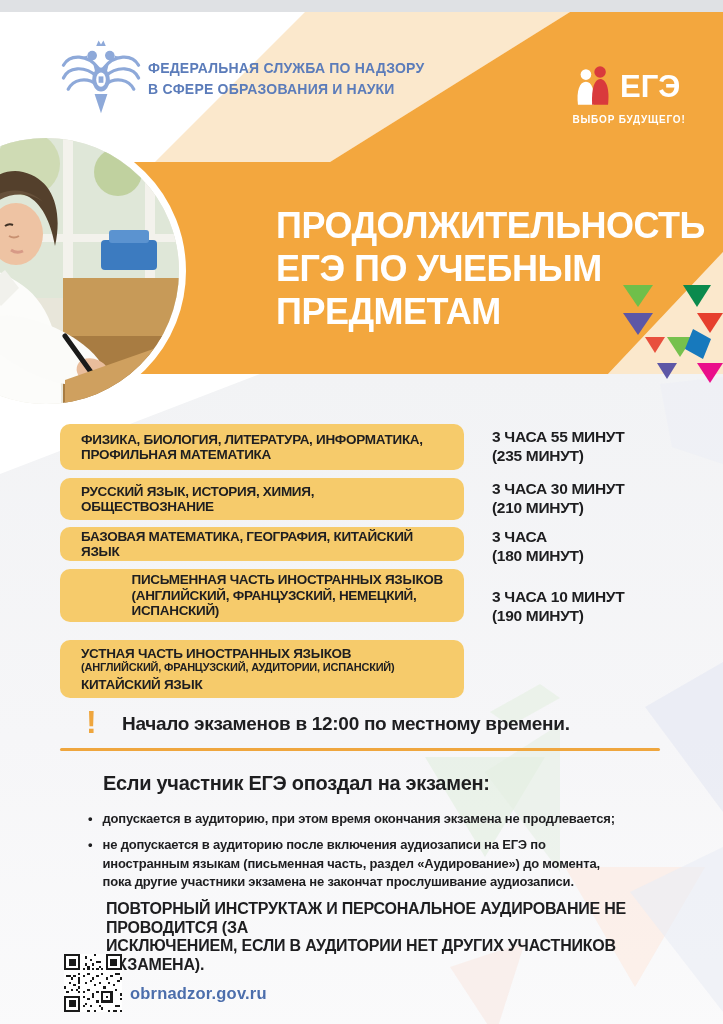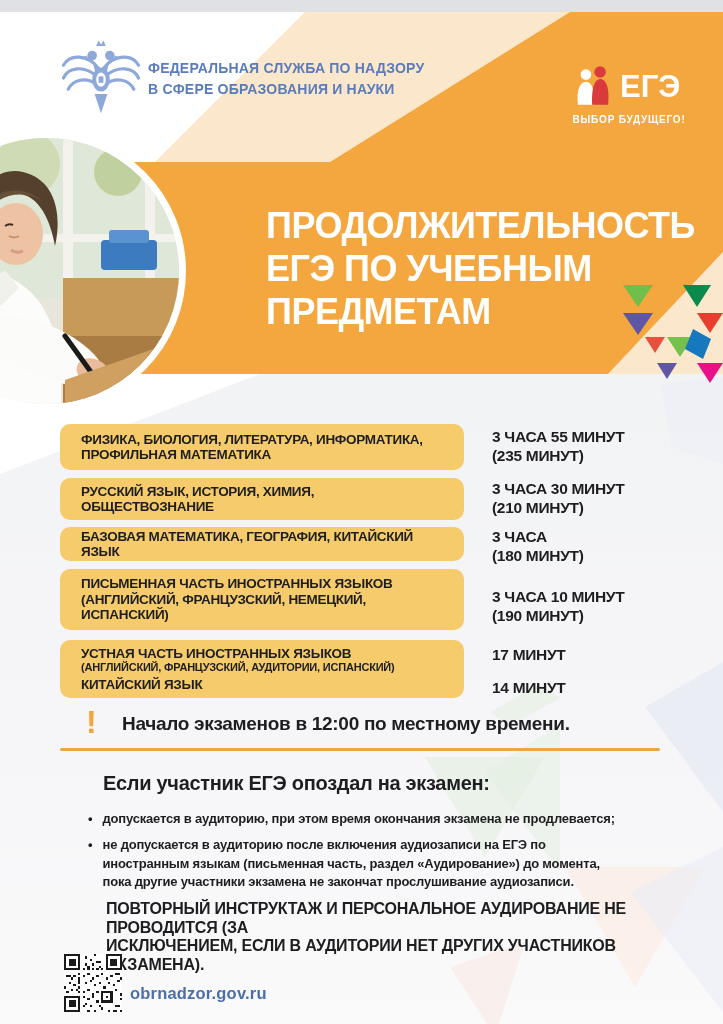--- a/index.html
+++ b/index.html
@@ -25,21 +25,21 @@
     clip-path:polygon(0 0,260px 0,0 100px);}
   .deco{position:absolute;}
   
   .agency-text{left:148px;top:46px;width:280px;font-size:14px;font-weight:bold;
     color:#5b7cba;line-height:21px;letter-spacing:.2px;}
   .ege-block{left:570px;top:52px;width:124px;text-align:left;}
   .ege-row{display:flex;align-items:center;gap:4px;}
   .ege-acronym{color:#ffffff;font-size:31px;font-weight:bold;letter-spacing:0;}
   .ege-slogan{color:#ffffff;font-size:10px;font-weight:bold;letter-spacing:.8px;margin-top:4px;text-align:center;width:118px;}
   
-  .main-title{left:266px;top:192px;width:420px;color:#ffffff;font-size:36px;
+  .main-title{left:276px;top:192px;width:420px;color:#ffffff;font-size:36px;
     font-weight:bold;line-height:43px;letter-spacing:-.5px;}
   
   .photo-circle{left:-94px;top:119px;width:280px;height:280px;border-radius:50%;
     border:7px solid #ffffff;overflow:hidden;background:#e8e6da;}
   
   .subject-cell{left:60px;width:404px;background:#f6cb6b;border-radius:10px;
     display:flex;flex-direction:column;justify-content:center;padding:4px 21px;}
   .subject-text{font-size:13.5px;font-weight:bold;line-height:15.5px;letter-spacing:-.3px;white-space:pre-line;}
   .subject-sub{font-size:11px;font-weight:bold;line-height:13px;letter-spacing:-.2px;}
   .duration-cell{left:492px;width:170px;font-size:15.5px;font-weight:bold;line-height:19px;letter-spacing:-.3px;}
@@ -184,38 +184,34 @@
   </div>
 
   <div class="abs subject-cell" style="top:515px;height:34px;">
     <div class="subject-text">БАЗОВАЯ МАТЕМАТИКА, ГЕОГРАФИЯ, КИТАЙСКИЙ ЯЗЫК</div>
   </div>
   <div class="abs duration-cell" style="top:515px;">
     <div>3 ЧАСА</div>
     <div>(180 МИНУТ)</div>
   </div>
 
-  <div class="abs subject-cell" style="top:557px;height:61px;">
+  <div class="abs subject-cell" style="top:557px;height:53px;align-items:flex-end;">
     <div class="subject-text">ПИСЬМЕННАЯ ЧАСТЬ ИНОСТРАННЫХ ЯЗЫКОВ
 (АНГЛИЙСКИЙ, ФРАНЦУЗСКИЙ, НЕМЕЦКИЙ,
 ИСПАНСКИЙ)</div>
   </div>
   <div class="abs duration-cell" style="top:575px;">
     <div>3 ЧАСА 10 МИНУТ</div>
     <div>(190 МИНУТ)</div>
   </div>
 
   <div class="abs subject-cell" style="top:628px;height:58px;">
     <div class="subject-text">УСТНАЯ ЧАСТЬ ИНОСТРАННЫХ ЯЗЫКОВ</div>
     <div class="subject-sub">(АНГЛИЙСКИЙ, ФРАНЦУЗСКИЙ, АУДИТОРИИ, ИСПАНСКИЙ)</div>
     <div class="subject-text" style="margin-top:3px;">КИТАЙСКИЙ ЯЗЫК</div>
-  </div>
-  <div class="abs duration-cell" style="top:633px;">
-    <div>17 МИНУТ</div>
-    <div style="margin-top:14px;">14 МИНУТ</div>
   </div>
 
   <div class="abs notice-icon">!</div>
   <div class="abs notice-text">Начало экзаменов в 12:00 по местному времени.</div>
   <div class="abs divider"></div>
 
   <div class="abs late-heading">Если участник ЕГЭ опоздал на экзамен:</div>
 
   <div class="abs bullet-row" style="top:798px;">
     <span class="bullet-dot">•</span>

